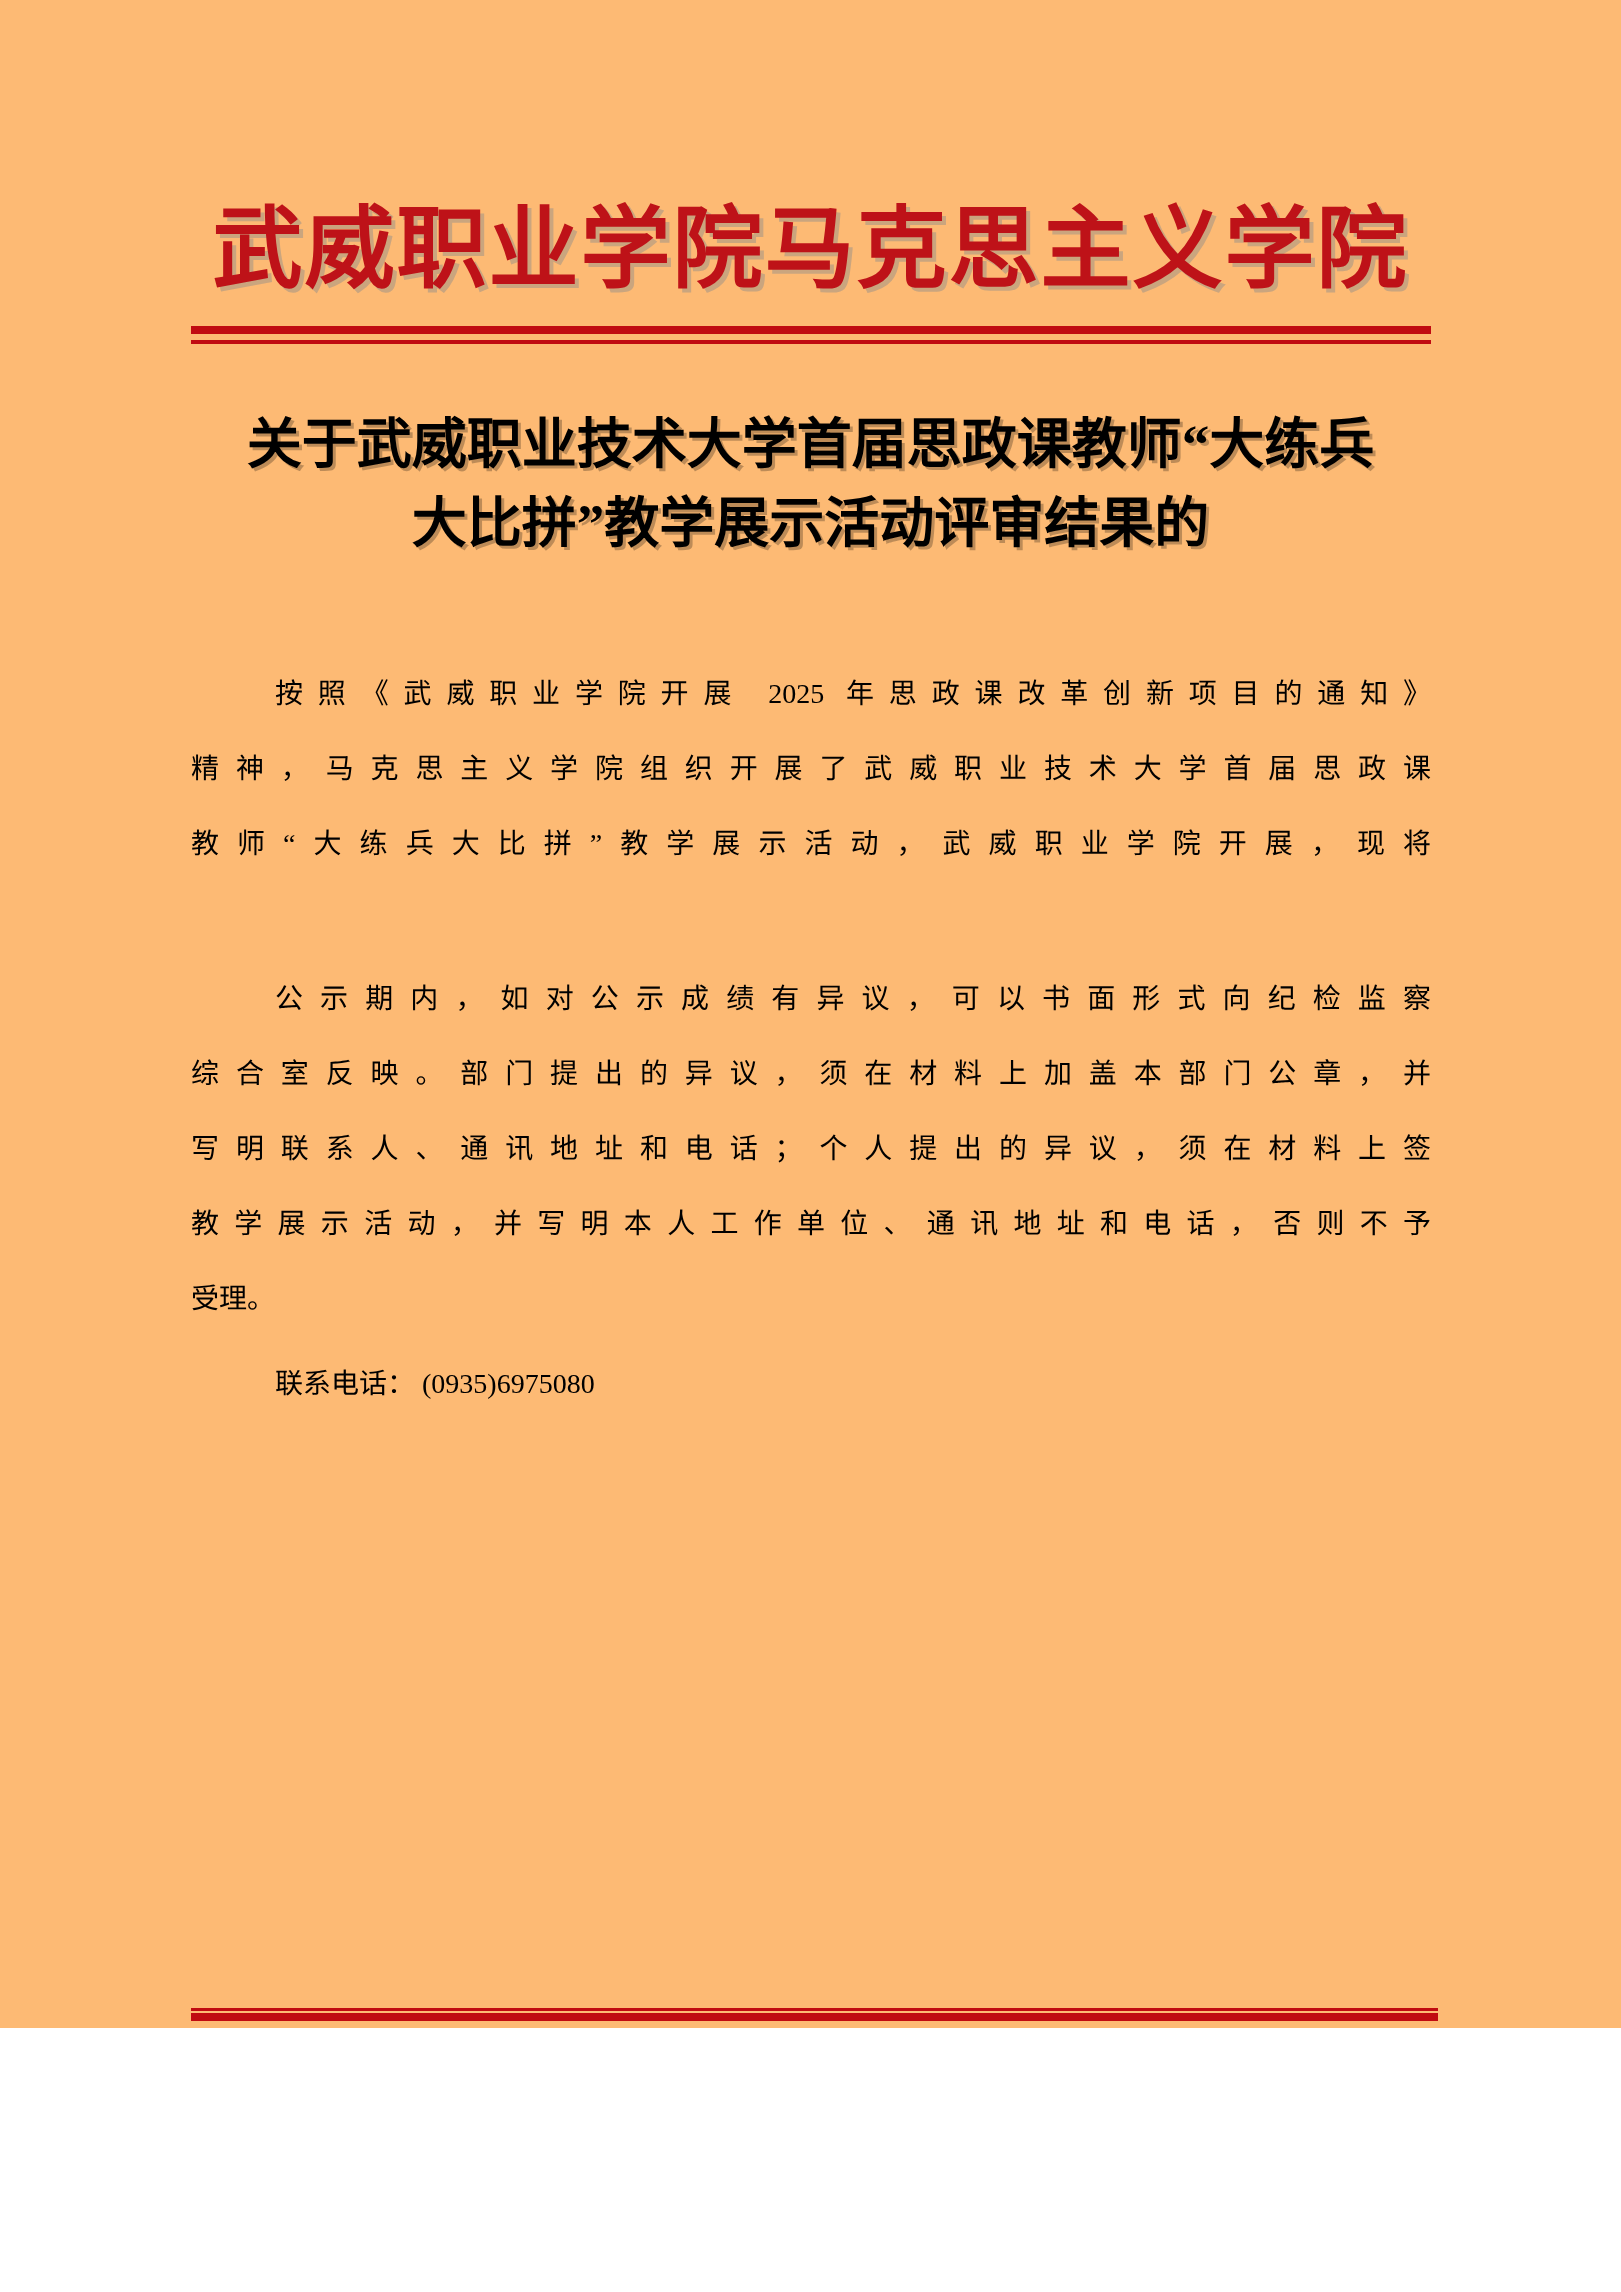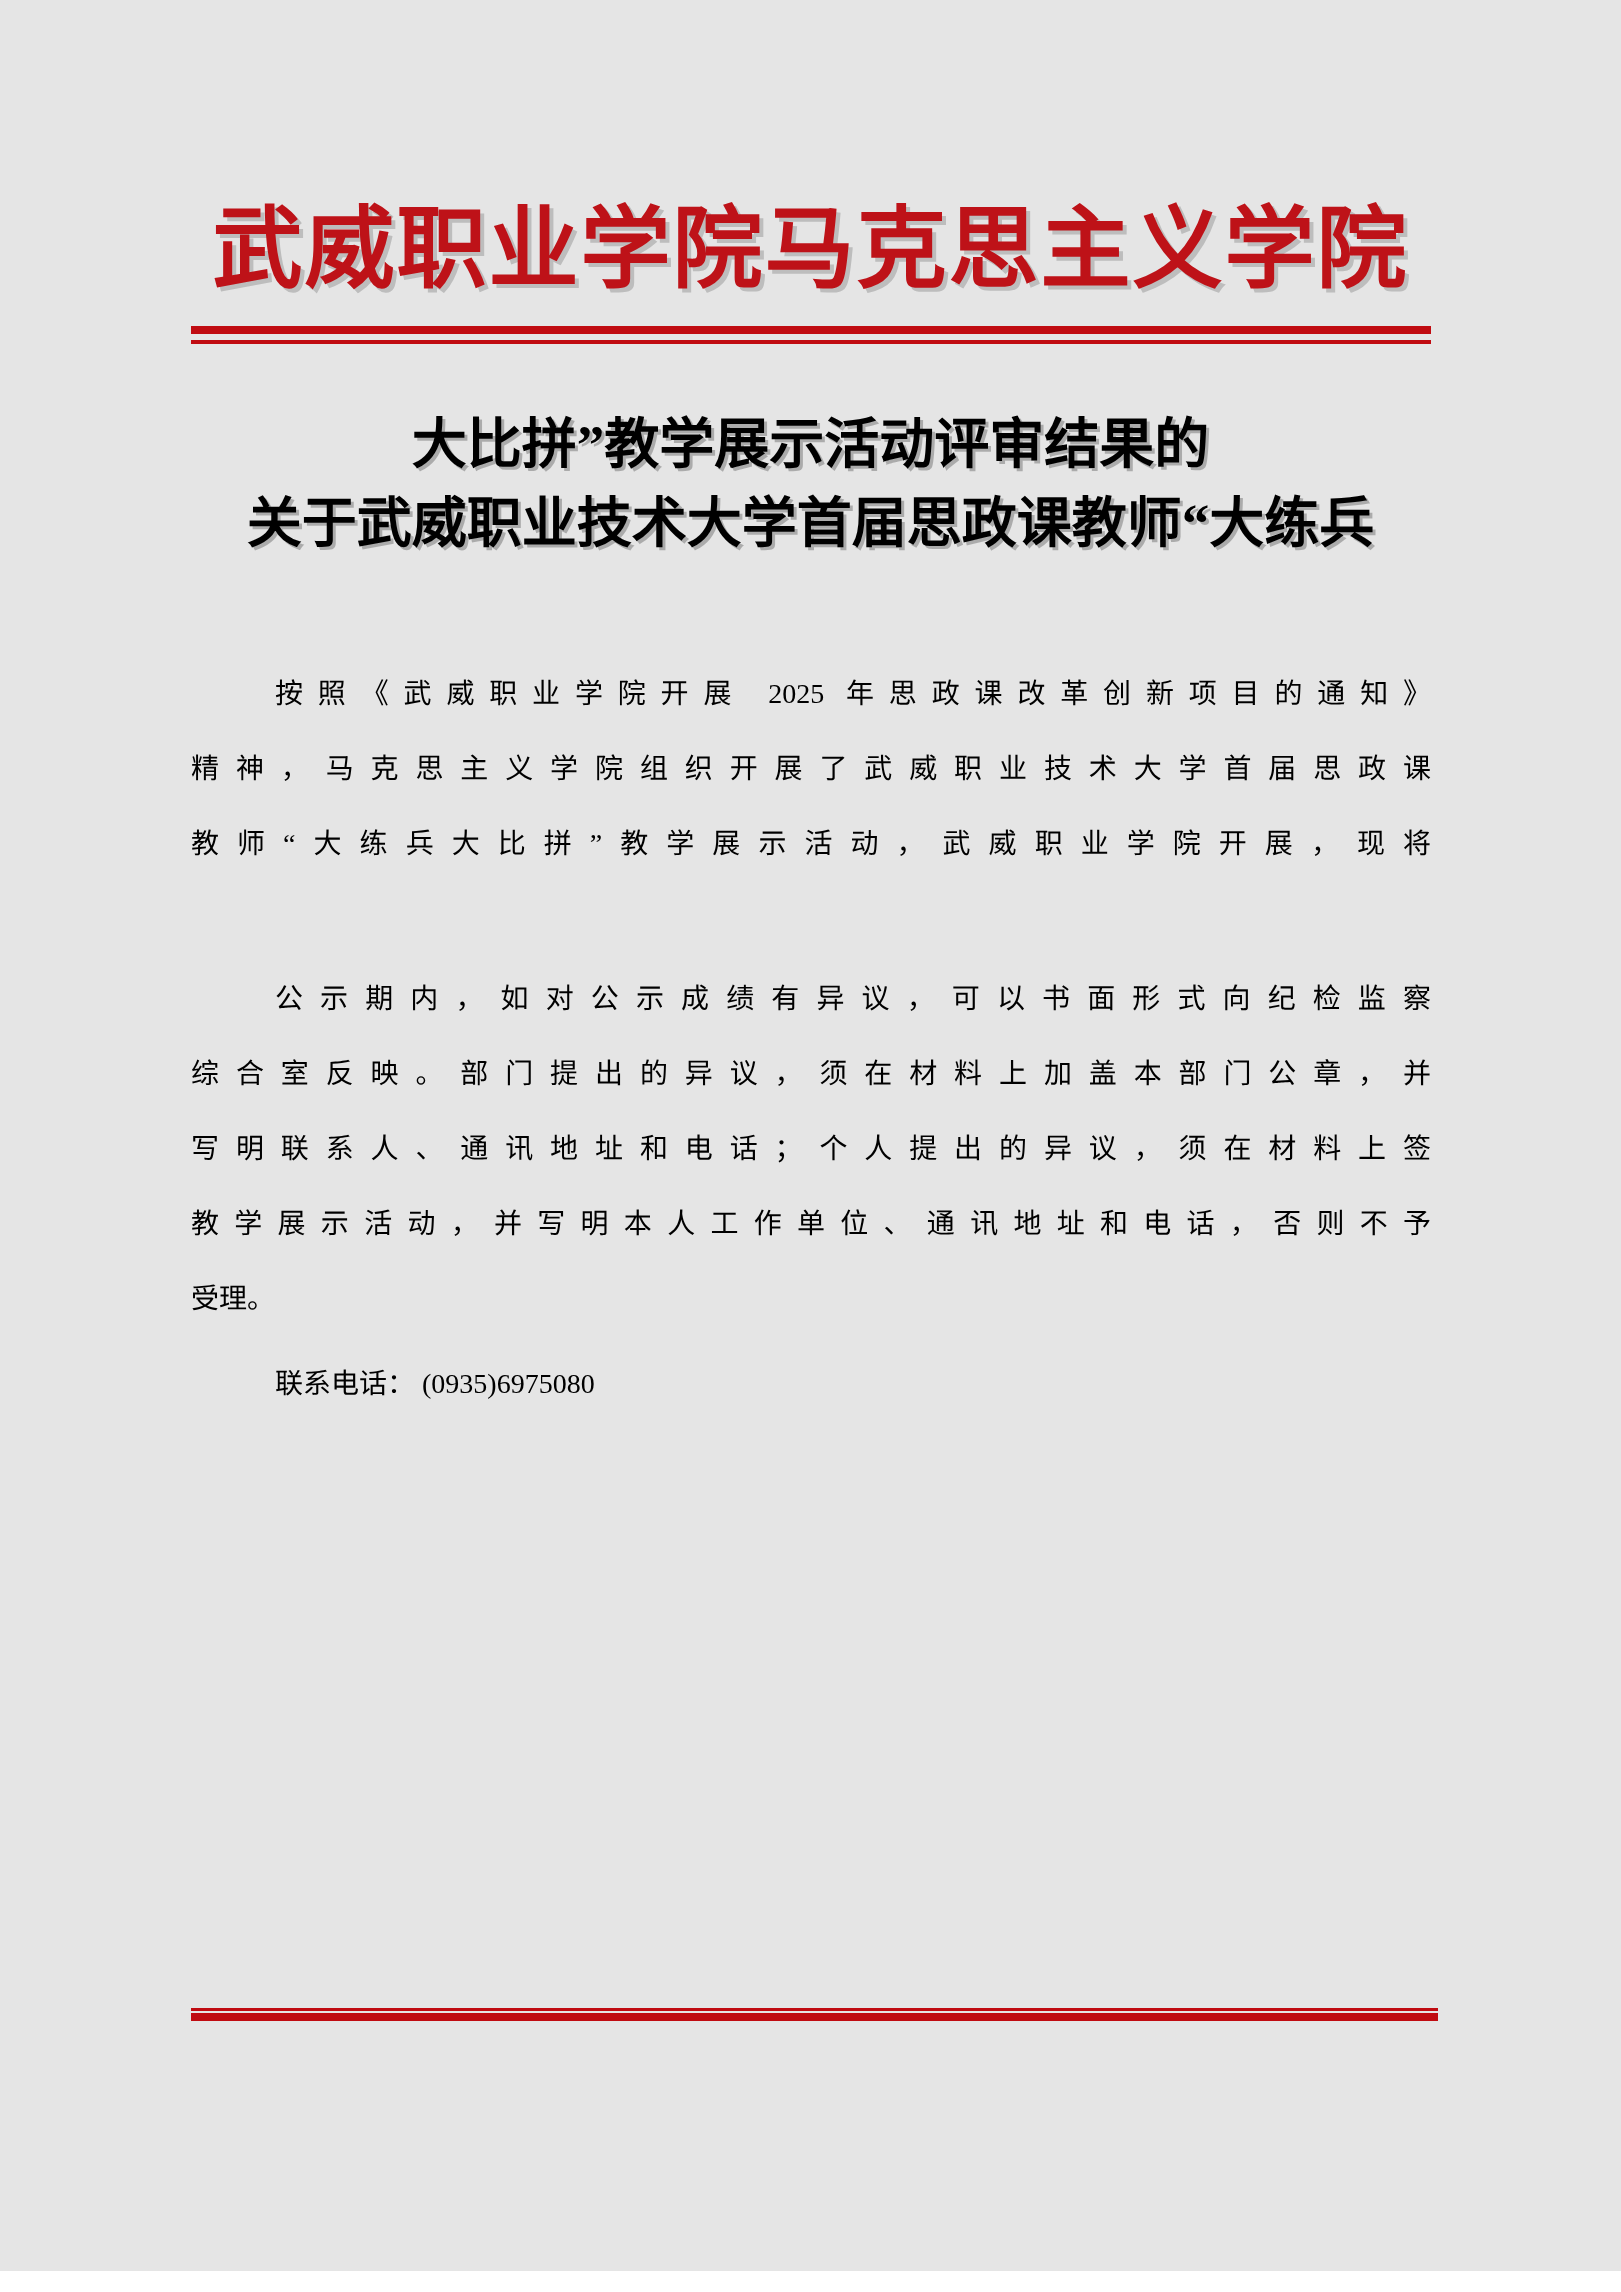--- a/index.html
+++ b/index.html
@@ -3,22 +3,22 @@
 <meta charset="utf-8">
 <style>
   html, body {
     margin: 0;
     padding: 0;
     background: #ffffff;
   }
   .page {
     position: relative;
     width: 1621px;
-    height: 2271px;
-    background: #e5e5e5;
+    height: 2028px;
+    background: #fdba74;
     overflow: hidden;
     font-family: "Liberation Serif", "DejaVu Serif", serif;
     color: #000000;
   }
   .content {
     width: 1240px;
     margin-left: 191px;
   }
   
   .org-name {
@@ -88,22 +88,22 @@
   <header>
     <h1 class="org-name">武威职业学院马克思主义学院</h1>
     <div class="content head-rules">
       <div class="rule thick"></div>
       <div class="rule thin"></div>
     </div>
   </header>
 
   <main>
     <h2 class="doc-title">
+      <span class="tline">关于武威职业技术大学首届思政课教师“大练兵</span>
       <span class="tline">大比拼”教学展示活动评审结果的</span>
-      <span class="tline">关于武威职业技术大学首届思政课教师“大练兵</span>
     </h2>
 
     <div class="content bodytext">
 
       <p class="para para-1">
         <span class="bline first">按照《武威职业学院开展 2025 年思政课改革创新项目的通知》</span>
         <span class="bline">精神，马克思主义学院组织开展了武威职业技术大学首届思政课</span>
         <span class="bline">教师“大练兵大比拼”教学展示活动，武威职业学院开展，现将</span>
       </p>
 

